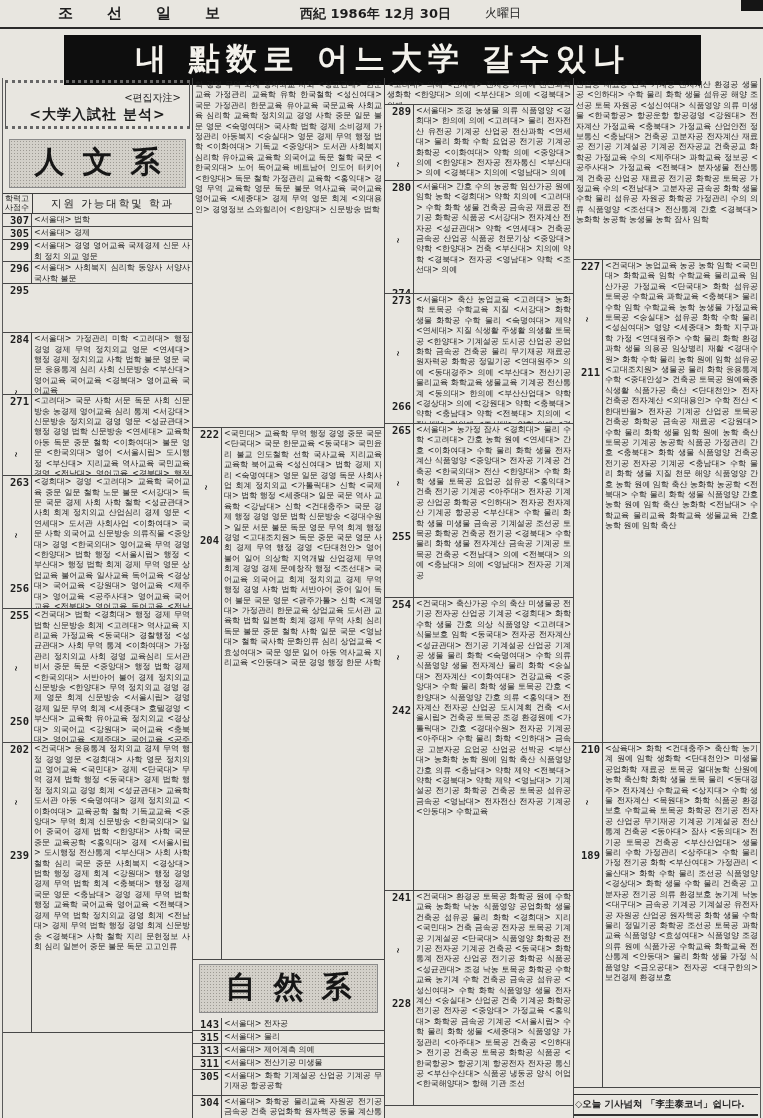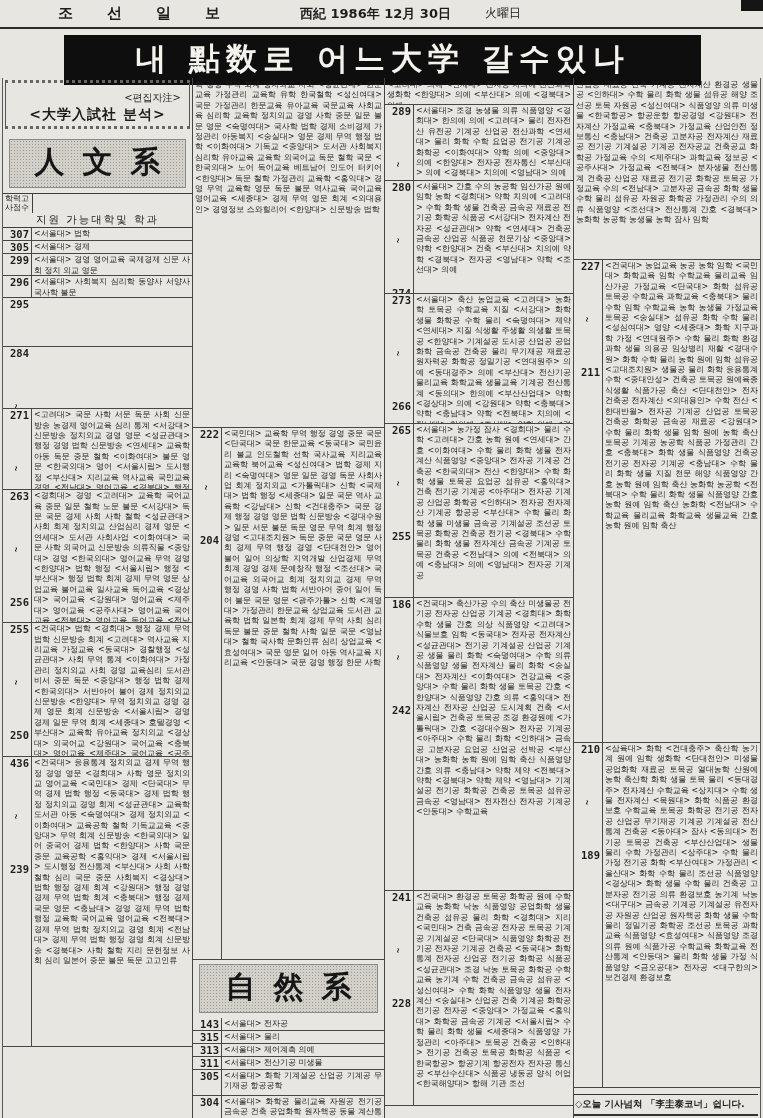--- a/index.html
+++ b/index.html
@@ -25,21 +25,21 @@
              padding:8px 8px 5px 8px;font-size:10px;line-height:13.6px;text-align:justify;}
   .editor-note{text-align:right;font-size:10px;}
   .analysis-credit{text-align:center;font-size:14px;font-weight:bold;letter-spacing:1px;margin-top:3px;}
   
   .sec-header{margin:4px 6px 5px 6px;border:1px solid #8a8a8a;text-align:center;
               font-size:30px;font-weight:bold;letter-spacing:18px;padding:2px 0 4px 18px;color:#161616;
               background-color:#d3d0c9;
               background-image:radial-gradient(#9d9a93 0.8px, transparent 0.9px);
               background-size:3px 3px;}
   
-  .table-header{display:flex;border-top:1.5px solid #3e3e3e;border-bottom:1.5px solid #3e3e3e;flex-direction:column;}
+  .table-header{display:flex;border-top:1.5px solid #3e3e3e;border-bottom:1.5px solid #3e3e3e;}
   .th-score{width:26px;flex:none;font-size:8px;line-height:8.5px;padding:1px 1px 1px 2px;border-right:1px solid #3e3e3e;}
   .th-dept{flex:1;display:flex;align-items:center;justify-content:center;font-size:10.5px;letter-spacing:2px;}
   
   .row{display:flex;border-bottom:1px solid #474747;box-sizing:border-box;overflow:hidden;}
   .score-cell{width:26px;flex:none;display:flex;flex-direction:column;align-items:flex-end;
               font-size:10.5px;font-weight:bold;line-height:11px;padding:1px 2px 0 0;
               font-family:"DejaVu Sans Mono",monospace;gap:44px;}
   .range-tilde{display:inline-block;transform:rotate(90deg);font-size:9px;line-height:7px;align-self:center;font-weight:bold;}
   .dept-text{flex:1;border-left:1px solid #474747;padding:1px 2px;font-size:8px;line-height:10.4px;
              text-align:justify;overflow:hidden;}
@@ -103,21 +103,21 @@
             </div>
             <div class="dept-text">&lt;서울대&gt; 사회복지 심리학 동양사 서양사 국사학 불문</div>
           </div>
           <div class="row" style="height: 49px;">
             <div class="score-cell">
               <span>295</span>
               <span class="range-tilde">~</span>
               <span>285</span>
             </div>
           </div>
-          <div class="row" style="height: 62px; flex-direction: column;">
+          <div class="row" style="height: 62px;">
             <div class="score-cell">
               <span>284</span>
               <span class="range-tilde">~</span>
               <span>272</span>
             </div>
             <div class="dept-text">&lt;서울대&gt; 가정관리 미학 &lt;고려대&gt; 행정 경영 경제 무역 정치외교 영문 &lt;연세대&gt; 행정 경제 정치외교 사학 법학 불문 영문 국문 응용통계 심리 사회 신문방송 &lt;부산대&gt; 영어교육 국어교육 &lt;경북대&gt; 영어교육 국어교육</div>
           </div>
           <div class="row" style="height: 81px;">
             <div class="score-cell">
               <span>271</span>
@@ -137,21 +137,21 @@
           <div class="row" style="height: 134px;">
             <div class="score-cell">
               <span>255</span>
               <span class="range-tilde">~</span>
               <span>250</span>
             </div>
             <div class="dept-text">&lt;건국대&gt; 법학 &lt;경희대&gt; 행정 경제 무역 법학 신문방송 회계 &lt;고려대&gt; 역사교육 지리교육 가정교육 &lt;동국대&gt; 경찰행정 &lt;성균관대&gt; 사회 무역 통계 &lt;이화여대&gt; 가정관리 정치외교 사회 경영 교육심리 도서관 비서 중문 독문 &lt;중앙대&gt; 행정 법학 경제 &lt;한국외대&gt; 서반아어 불어 경제 정치외교 신문방송 &lt;한양대&gt; 무역 정치외교 경영 경제 영문 회계 신문방송 &lt;서울시립&gt; 경영 경제 일문 무역 회계 &lt;세종대&gt; 호텔경영 &lt;부산대&gt; 교육학 유아교육 정치외교 &lt;경상대&gt; 외국어교 &lt;강원대&gt; 국어교육 &lt;충북대&gt; 영어교육 &lt;제주대&gt; 국어교육 &lt;공주사대&gt; 역사교육 &lt;전북대&gt; 국어교육 &lt;전남대&gt; 지리교육 국민교육 &lt;경북대&gt; 경제 영문 신문방송 정치외교 무역 회계 불어교육</div>
           </div>
           <div class="row" style="height: 290px;">
             <div class="score-cell">
-              <span>436</span>
+              <span>202</span>
               <span class="range-tilde">~</span>
               <span>239</span>
             </div>
             <div class="dept-text">&lt;건국대&gt; 응용통계 정치외교 경제 무역 행정 경영 영문 &lt;경희대&gt; 사학 영문 정치외교 영어교육 &lt;국민대&gt; 경제 &lt;단국대&gt; 무역 경제 법학 행정 &lt;동국대&gt; 경제 법학 행정 정치외교 경영 회계 &lt;성균관대&gt; 교육학 도서관 아동 &lt;숙명여대&gt; 경제 정치외교 &lt;이화여대&gt; 교육공학 철학 기독교교육 &lt;중앙대&gt; 무역 회계 신문방송 &lt;한국외대&gt; 일어 중국어 경제 법학 &lt;한양대&gt; 사학 국문 중문 교육공학 &lt;홍익대&gt; 경제 &lt;서울시립&gt; 도시행정 전산통계 &lt;부산대&gt; 사회 사학 철학 심리 국문 중문 사회복지 &lt;경상대&gt; 법학 행정 경제 회계 &lt;강원대&gt; 행정 경영 경제 무역 법학 회계 &lt;충북대&gt; 행정 경제 국문 영문 &lt;충남대&gt; 경영 경제 무역 법학 행정 교육학 국어교육 영어교육 &lt;전북대&gt; 경제 무역 법학 정치외교 경영 회계 &lt;전남대&gt; 경제 무역 법학 행정 경영 회계 신문방송 &lt;경북대&gt; 사학 철학 지리 문헌정보 사회 심리 일본어 중문 불문 독문 고고인류</div>
           </div>
         </div>
     </div>
 
     <div class="col col2">
       <div>
@@ -236,21 +236,21 @@
           <div class="row" style="height: 174px;">
             <div class="score-cell">
               <span>265</span>
               <span class="range-tilde">~</span>
               <span>255</span>
             </div>
             <div class="dept-text">&lt;서울대&gt; 농가정 잠사 &lt;경희대&gt; 물리 수학 &lt;고려대&gt; 간호 농학 원예 &lt;연세대&gt; 간호 &lt;이화여대&gt; 수학 물리 화학 생물 전자계산 식품영양 &lt;중앙대&gt; 전자공 기계공 건축공 &lt;한국외대&gt; 전산 &lt;한양대&gt; 수학 화학 생물 토목공 요업공 섬유공 &lt;홍익대&gt; 건축 전기공 기계공 &lt;아주대&gt; 전자공 기계공 산업공 화학공 &lt;인하대&gt; 전자공 전자계산 기계공 항공공 &lt;부산대&gt; 수학 물리 화학 생물 미생물 금속공 기계설공 조선공 토목공 화학공 건축공 전기공 &lt;경북대&gt; 수학 물리 화학 생물 전자계산 금속공 기계공 토목공 건축공 &lt;전남대&gt; 의예 &lt;전북대&gt; 의예 &lt;충남대&gt; 의예 &lt;영남대&gt; 전자공 기계공</div>
           </div>
           <div class="row" style="height: 293px;">
             <div class="score-cell">
-              <span>186</span>
+              <span>254</span>
               <span class="range-tilde">~</span>
               <span>242</span>
             </div>
             <div class="dept-text">&lt;건국대&gt; 축산가공 수의 축산 미생물공 전기공 전자공 산업공 기계공 &lt;경희대&gt; 화학 수학 생물 간호 의상 식품영양 &lt;고려대&gt; 식물보호 임학 &lt;동국대&gt; 전자공 전자계산 &lt;성균관대&gt; 전기공 기계설공 산업공 기계공 생물 물리 화학 &lt;숙명여대&gt; 수학 의류 식품영양 생물 전자계산 물리 화학 &lt;숭실대&gt; 전자계산 &lt;이화여대&gt; 건강교육 &lt;중앙대&gt; 수학 물리 화학 생물 토목공 간호 &lt;한양대&gt; 식품영양 간호 의류 &lt;홍익대&gt; 전자계산 전자공 산업공 도시계획 건축 &lt;서울시립&gt; 건축공 토목공 조경 환경원예 &lt;가톨릭대&gt; 간호 &lt;경대수원&gt; 전자공 기계공 &lt;아주대&gt; 수학 물리 화학 &lt;인하대&gt; 금속공 고분자공 요업공 산업공 선박공 &lt;부산대&gt; 농화학 농학 원예 임학 축산 식품영양 간호 의류 &lt;충남대&gt; 약학 제약 &lt;전북대&gt; 약학 &lt;경북대&gt; 약학 제약 &lt;영남대&gt; 기계설공 전기공 화학공 건축공 토목공 섬유공 금속공 &lt;영남대&gt; 전자전산 전자공 기계공 &lt;안동대&gt; 수학교육</div>
           </div>
           <div class="row" style="height: 215px;">
             <div class="score-cell">
               <span>241</span>
               <span class="range-tilde">~</span>
               <span>228</span>

